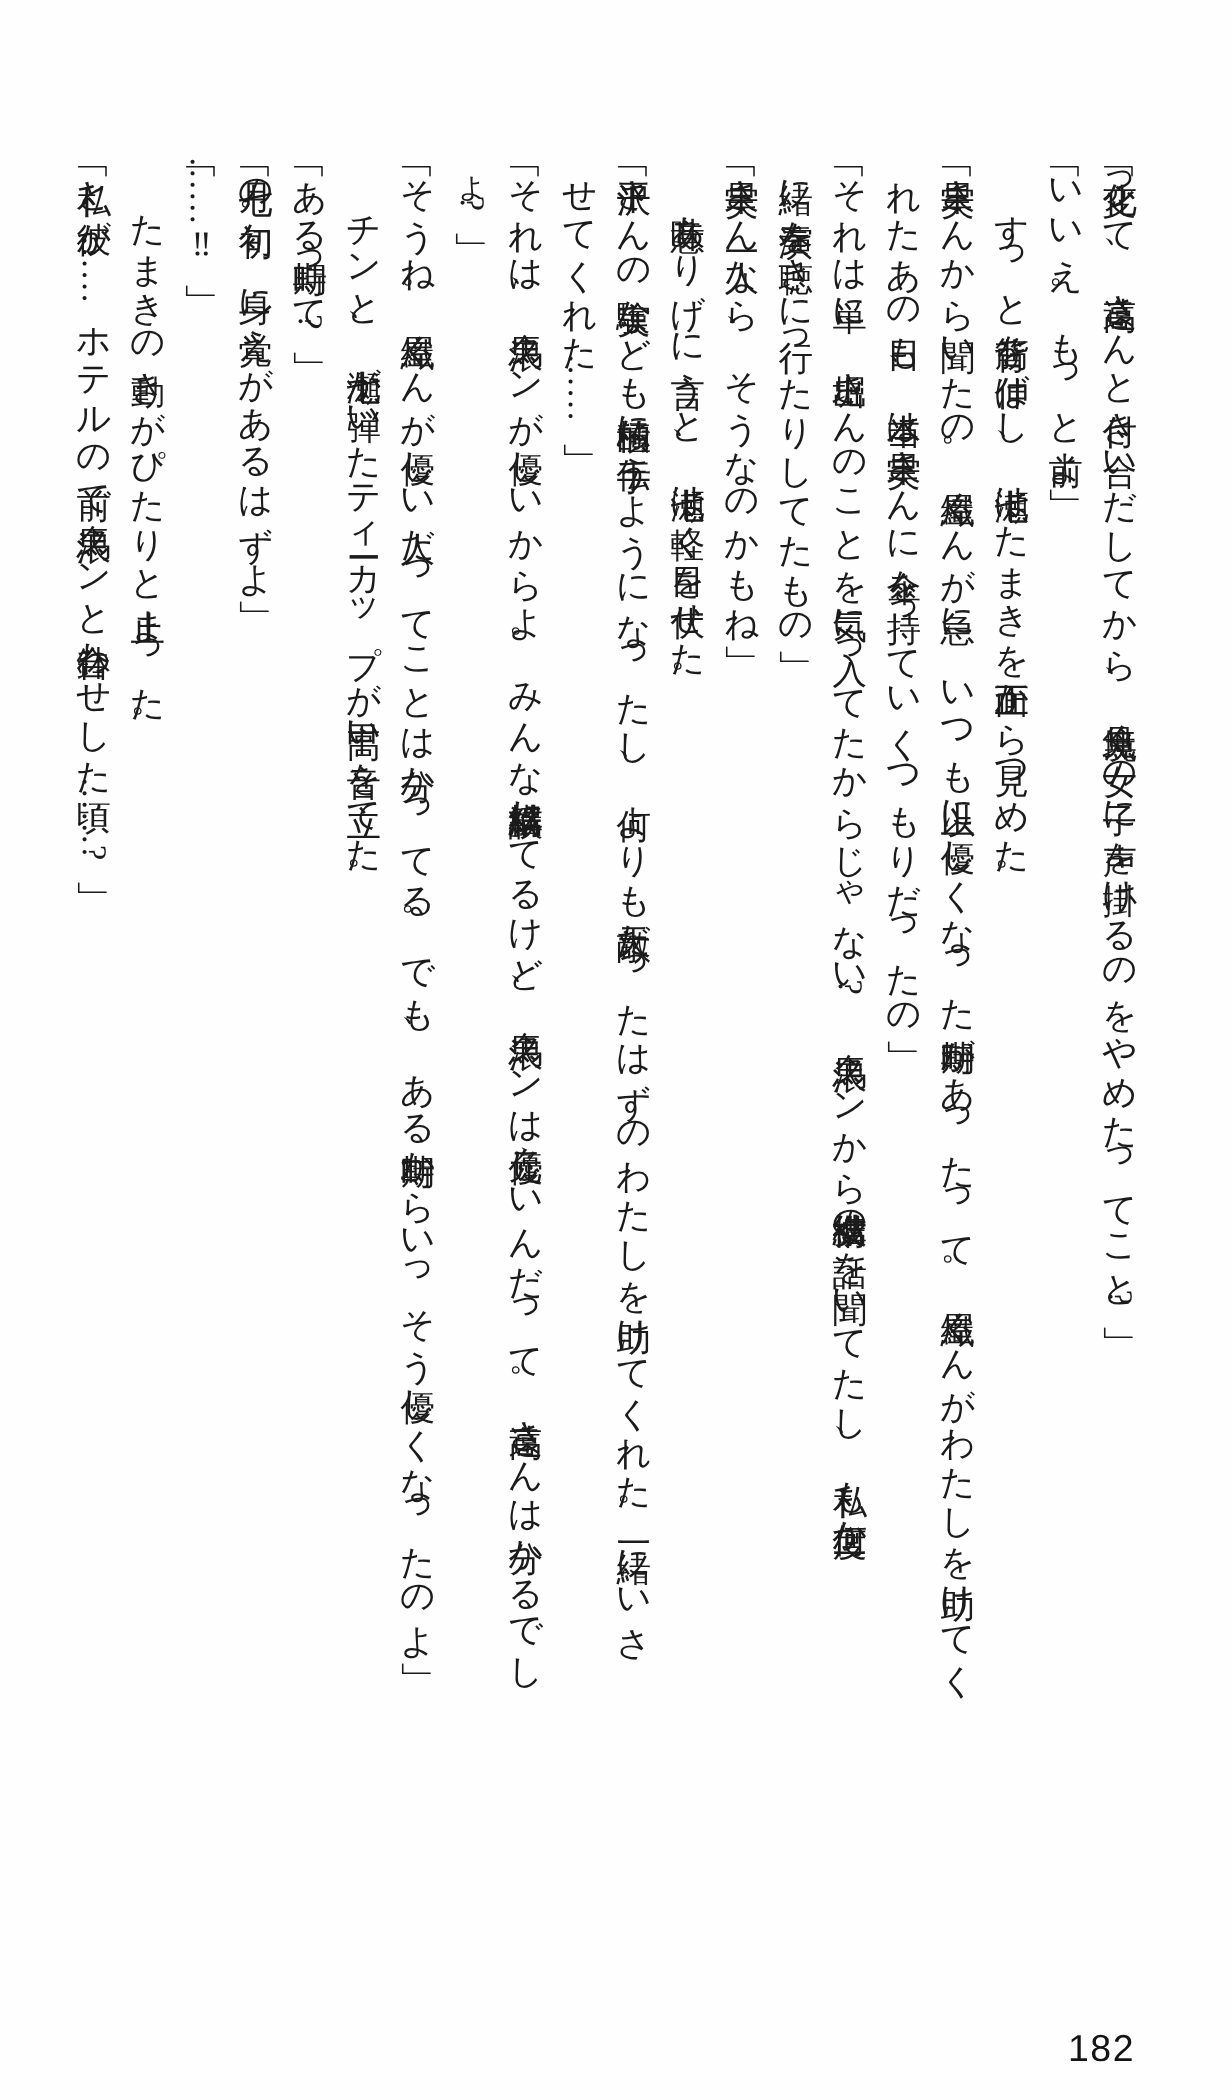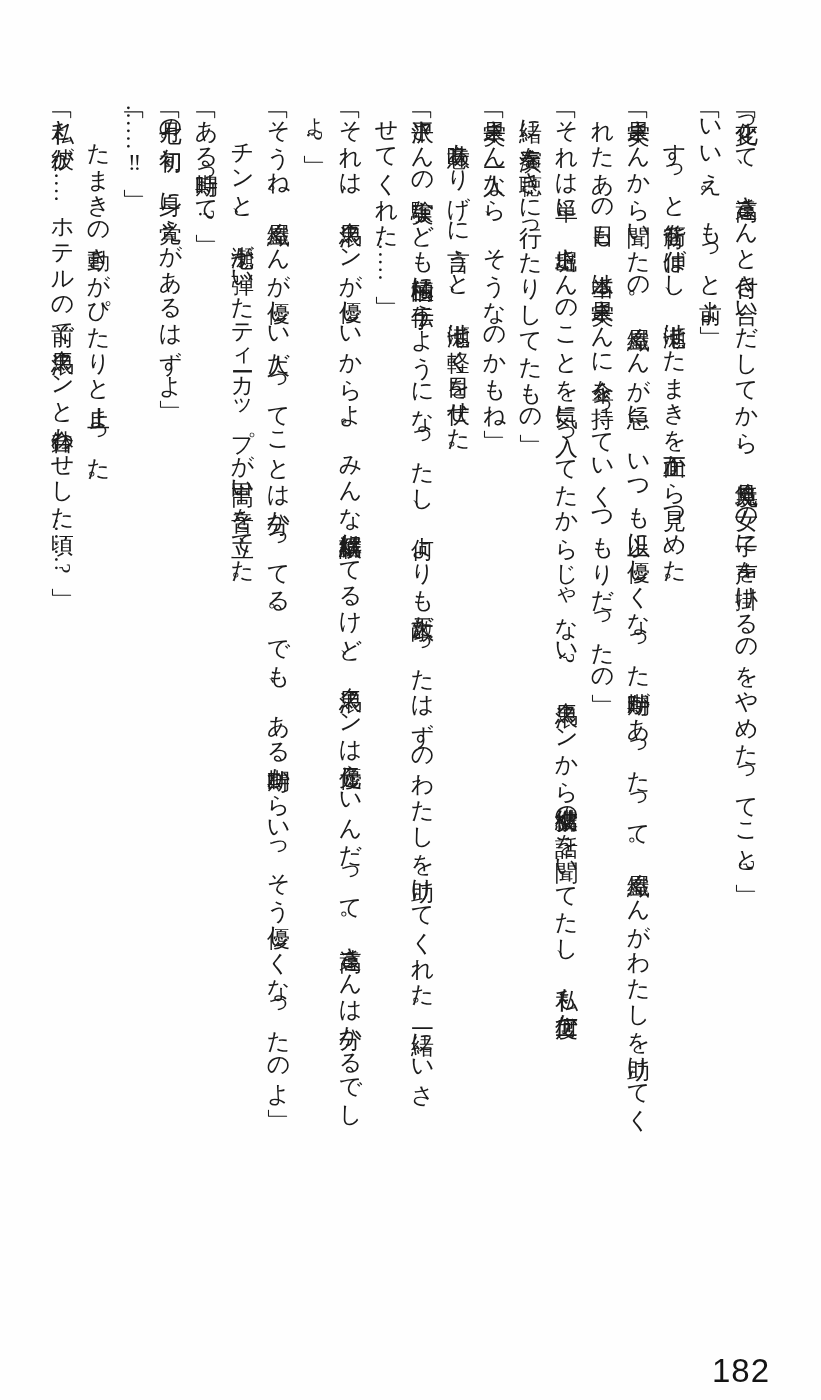--- a/index.html
+++ b/index.html
@@ -34,21 +34,21 @@
     overflow: visible;
   }
   .line.indent {
     text-indent: 23px; 
   }
   .page-number {
     position: absolute;
     left: 712px;
     top: 1352px;
     font-family: "Liberation Sans", "DejaVu Sans", sans-serif;
-    font-size: 33px;
+    font-size: 25px;
     letter-spacing: 1px;
     color: #141414;
   }
 </style>
 </head>
 <body>
 
 <div class="page">
   <div class="text-block">
     <p class="line">「変化って、高遠さんと付き合いだしてから、見境無く女の子に声を掛けるのをやめたってこと?」</p>

